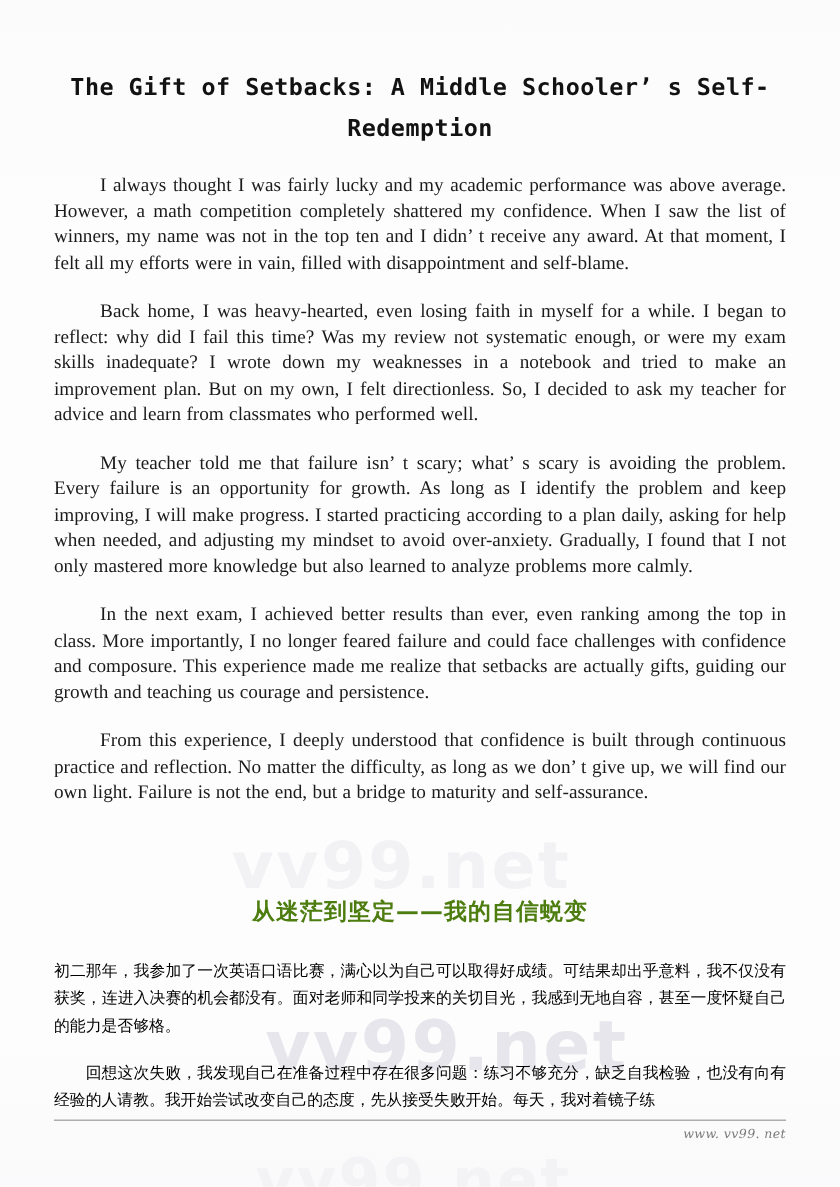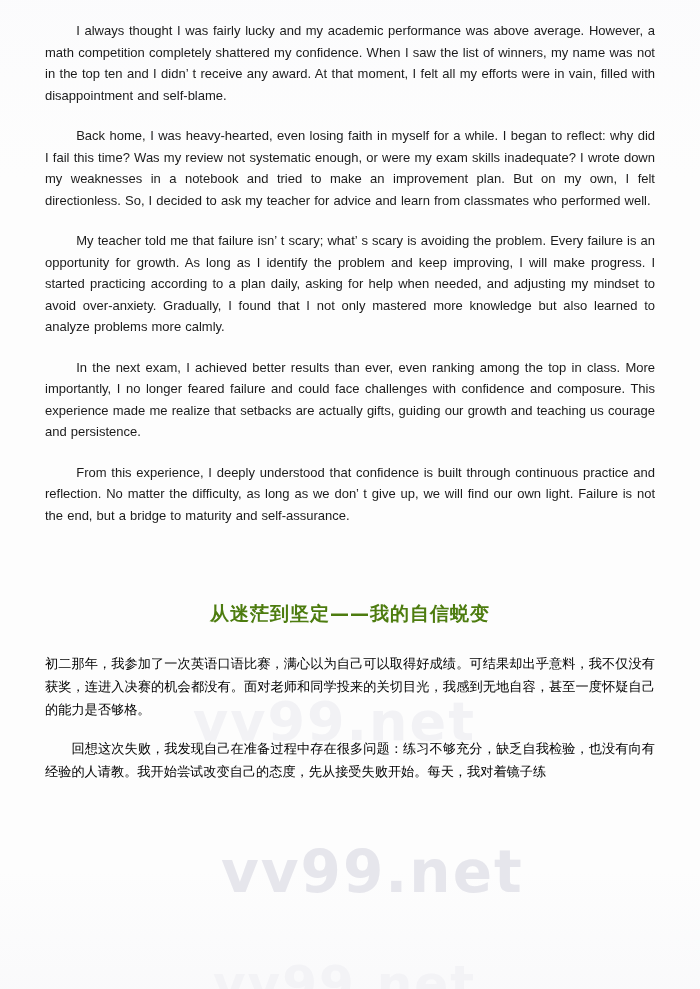--- a/index.html
+++ b/index.html
@@ -89,22 +89,22 @@
   }
 
   
   .en-body {
     position: relative;
     z-index: 2;
     margin-top: 20px;
   }
   .en-p {
     margin: 0 0 19px 0;
-    font-family: Liberation Sans, sans-serif;
-    font-size: 13px;
+    font-family: Liberation Serif, serif;
+    font-size: 16px;
     line-height: 21.5px;
     color: #1b1b1b;
     text-align: justify;
     text-indent: 2.4em;
     word-spacing: 0.5px;
   }
   .en-p:last-child { margin-bottom: 12px; }
 
   
   .cn-heading {
@@ -164,32 +164,37 @@
 <body>
 
 <div class="page">
 
   <div class="wm wm-top">vv99.net</div>
   <div class="wm wm-mid">vv99.net</div>
   <div class="wm wm-bot">vv99.net</div>
 
   <div class="content">
 
+    <h1 class="doc-title">The Gift of Setbacks: A Middle Schooler’ s Self-Redemption</h1>
 
     <div class="en-body">
       <p class="en-p">I always thought I was fairly lucky and my academic performance was above average. However, a math competition completely shattered my confidence. When I saw the list of winners, my name was not in the top ten and I didn’ t receive any award. At that moment, I felt all my efforts were in vain, filled with disappointment and self-blame.</p>
       <p class="en-p">Back home, I was heavy-hearted, even losing faith in myself for a while. I began to reflect: why did I fail this time? Was my review not systematic enough, or were my exam skills inadequate? I wrote down my weaknesses in a notebook and tried to make an improvement plan. But on my own, I felt directionless. So, I decided to ask my teacher for advice and learn from classmates who performed well.</p>
       <p class="en-p">My teacher told me that failure isn’ t scary; what’ s scary is avoiding the problem. Every failure is an opportunity for growth. As long as I identify the problem and keep improving, I will make progress. I started practicing according to a plan daily, asking for help when needed, and adjusting my mindset to avoid over-anxiety. Gradually, I found that I not only mastered more knowledge but also learned to analyze problems more calmly.</p>
       <p class="en-p">In the next exam, I achieved better results than ever, even ranking among the top in class. More importantly, I no longer feared failure and could face challenges with confidence and composure. This experience made me realize that setbacks are actually gifts, guiding our growth and teaching us courage and persistence.</p>
       <p class="en-p">From this experience, I deeply understood that confidence is built through continuous practice and reflection. No matter the difficulty, as long as we don’ t give up, we will find our own light. Failure is not the end, but a bridge to maturity and self-assurance.</p>
     </div>
 
     <h2 class="cn-heading">从迷茫到坚定——我的自信蜕变</h2>
 
     <div class="cn-body">
       <p class="cn-p">初二那年，我参加了一次英语口语比赛，满心以为自己可以取得好成绩。可结果却出乎意料，我不仅没有获奖，连进入决赛的机会都没有。面对老师和同学投来的关切目光，我感到无地自容，甚至一度怀疑自己的能力是否够格。</p>
       <p class="cn-p indent">回想这次失败，我发现自己在准备过程中存在很多问题：练习不够充分，缺乏自我检验，也没有向有经验的人请教。我开始尝试改变自己的态度，先从接受失败开始。每天，我对着镜子练</p>
     </div>
 
   </div>
 
+  <div class="footer">
+    <div class="footer-rule"></div>
+    <div class="footer-url">www. vv99. net</div>
+  </div>
 
 </div>
 
 </body></html>

